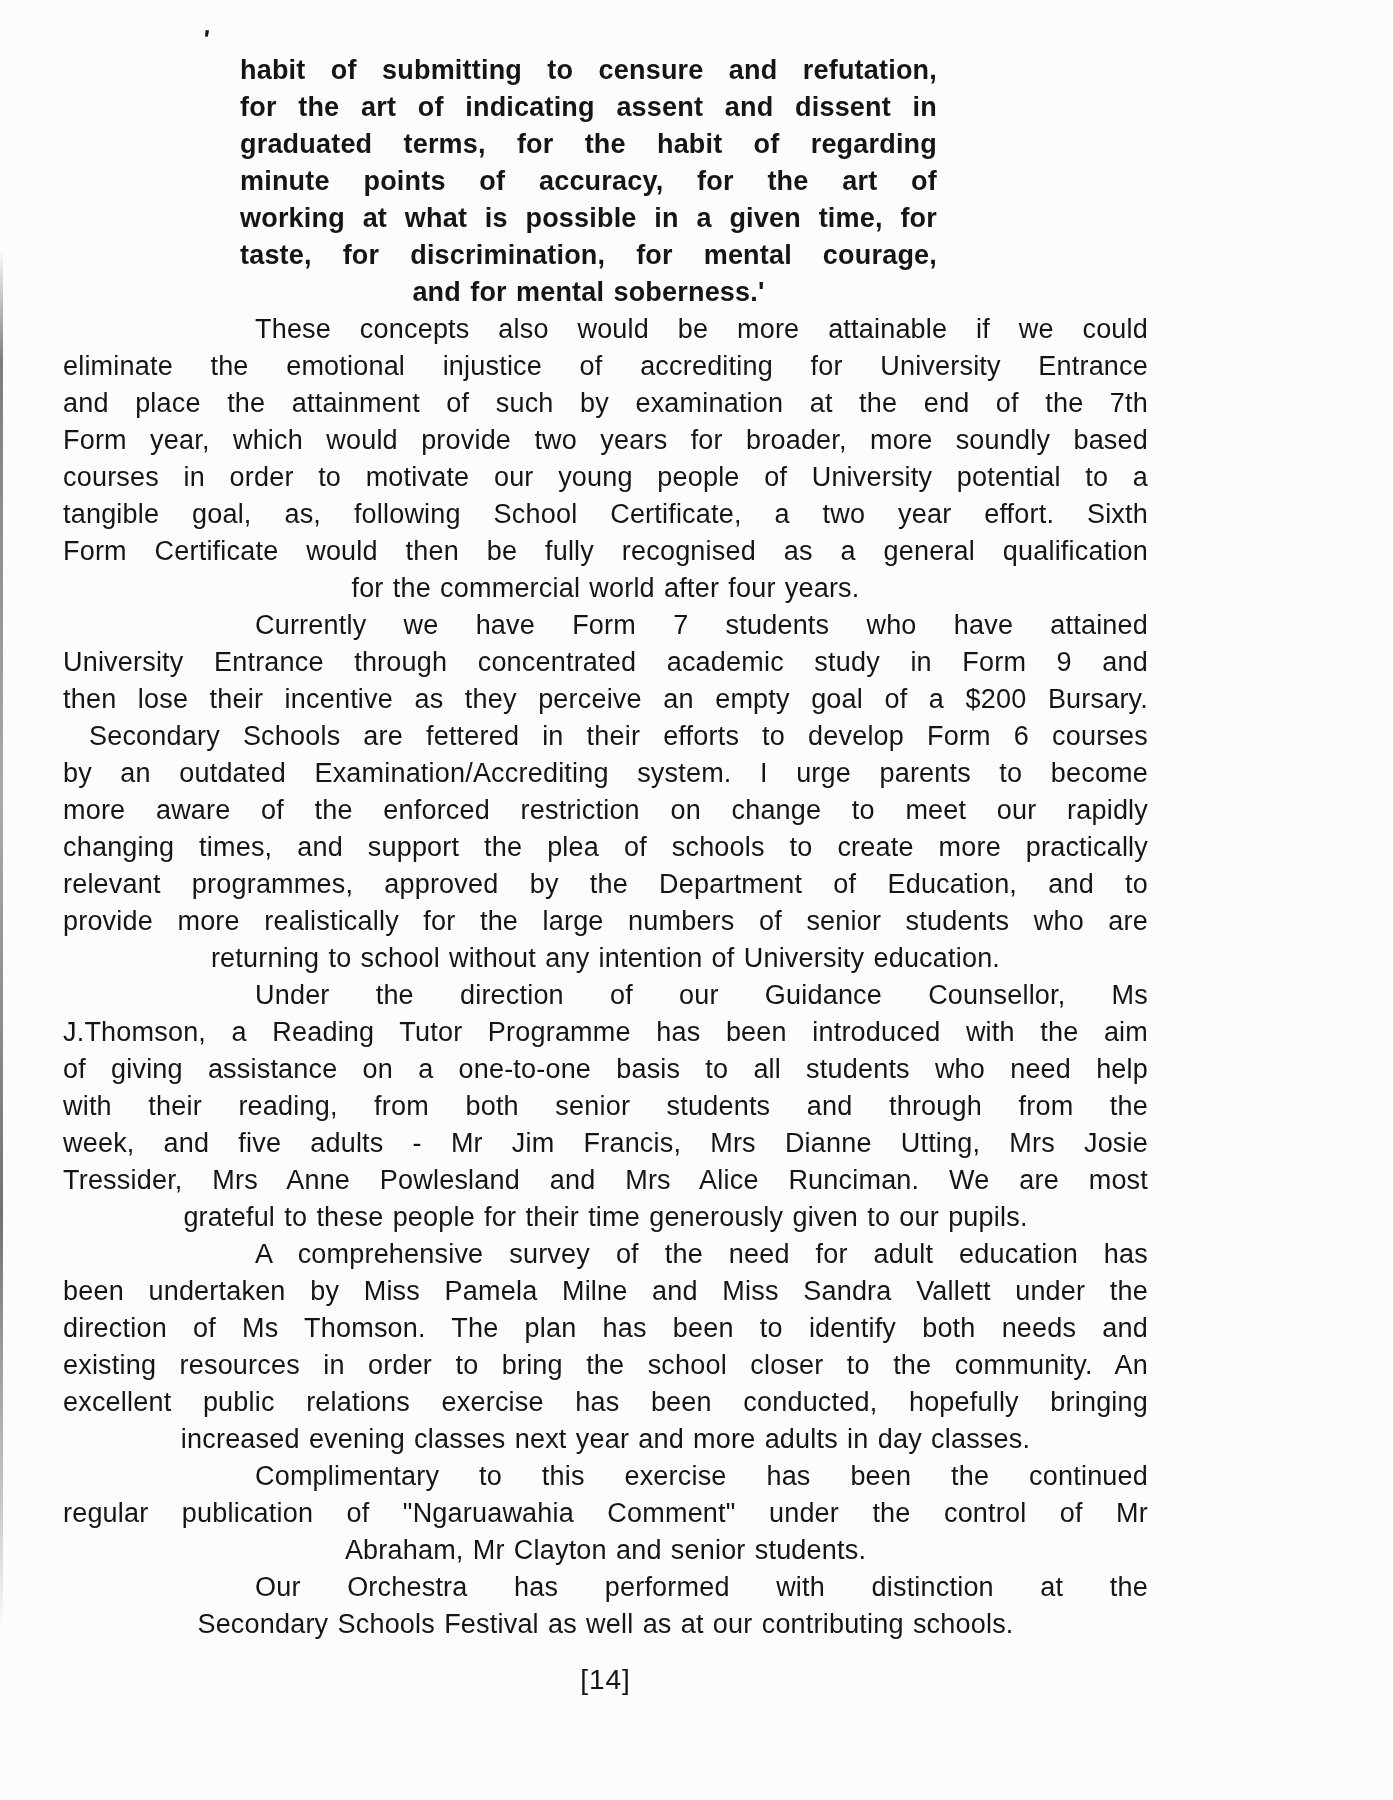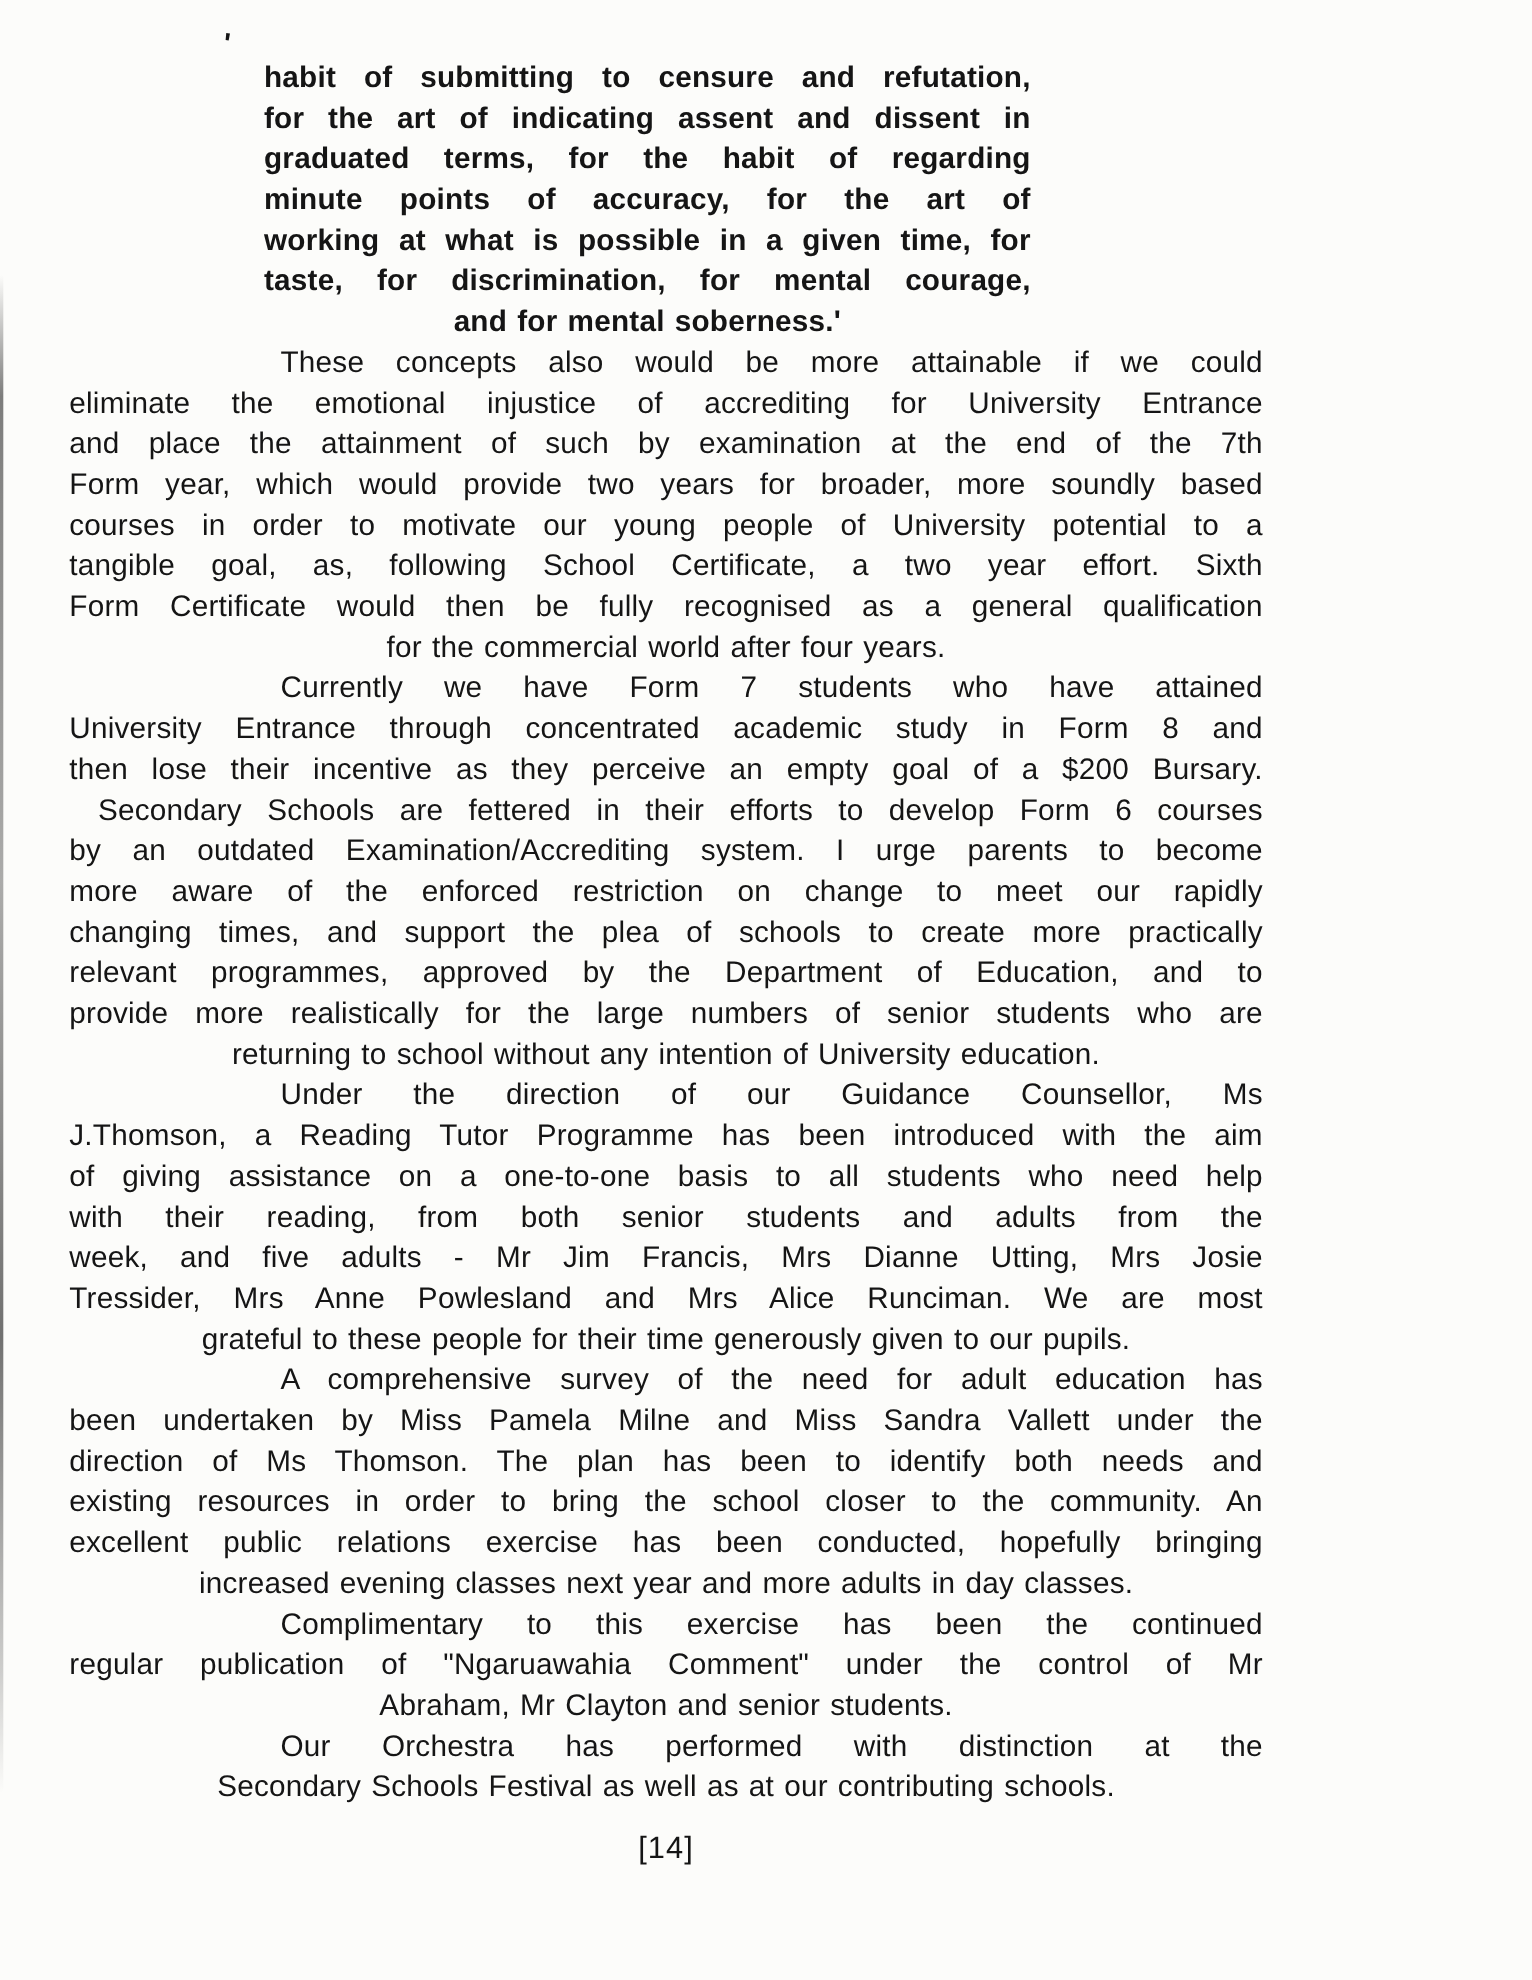--- a/index.html
+++ b/index.html
@@ -91,39 +91,39 @@
     <div class="ln j">and place the attainment of such by examination at the end of the 7th</div>
     <div class="ln j">Form year, which would provide two years for broader, more soundly based</div>
     <div class="ln j">courses in order to motivate our young people of University potential to a</div>
     <div class="ln j">tangible goal, as, following School Certificate, a two year effort. Sixth</div>
     <div class="ln j">Form Certificate would then be fully recognised as a general qualification</div>
     <div class="ln last">for the commercial world after four years.</div>
   </div>
 
   <div>
     <div class="ln j i1">Currently we have Form 7 students who have attained</div>
-    <div class="ln j">University Entrance through concentrated academic study in Form 8 and</div>
+    <div class="ln j">University Entrance through concentrated academic study in Form 9 and</div>
     <div class="ln j">then lose their incentive as they perceive an empty goal of a $200 Bursary.</div>
   </div>
 
   <div>
     <div class="ln j i2">Secondary Schools are fettered in their efforts to develop Form 6 courses</div>
     <div class="ln j">by an outdated Examination/Accrediting system. I urge parents to become</div>
     <div class="ln j">more aware of the enforced restriction on change to meet our rapidly</div>
     <div class="ln j">changing times, and support the plea of schools to create more practically</div>
     <div class="ln j">relevant programmes, approved by the Department of Education, and to</div>
     <div class="ln j">provide more realistically for the large numbers of senior students who are</div>
     <div class="ln last">returning to school without any intention of University education.</div>
   </div>
 
   <div>
     <div class="ln j i1">Under the direction of our Guidance Counsellor, Ms</div>
     <div class="ln j">J.Thomson, a Reading Tutor Programme has been introduced with the aim</div>
     <div class="ln j">of giving assistance on a one-to-one basis to all students who need help</div>
-    <div class="ln j">with their reading, from both senior students and adults from the</div>
+    <div class="ln j">with their reading, from both senior students and through from the</div>
     <div class="ln j">week, and five adults - Mr Jim Francis, Mrs Dianne Utting, Mrs Josie</div>
     <div class="ln j">Tressider, Mrs Anne Powlesland and Mrs Alice Runciman. We are most</div>
     <div class="ln last">grateful to these people for their time generously given to our pupils.</div>
   </div>
 
   <div>
     <div class="ln j i1">A comprehensive survey of the need for adult education has</div>
     <div class="ln j">been undertaken by Miss Pamela Milne and Miss Sandra Vallett under the</div>
     <div class="ln j">direction of Ms Thomson. The plan has been to identify both needs and</div>
     <div class="ln j">existing resources in order to bring the school closer to the community. An</div>

